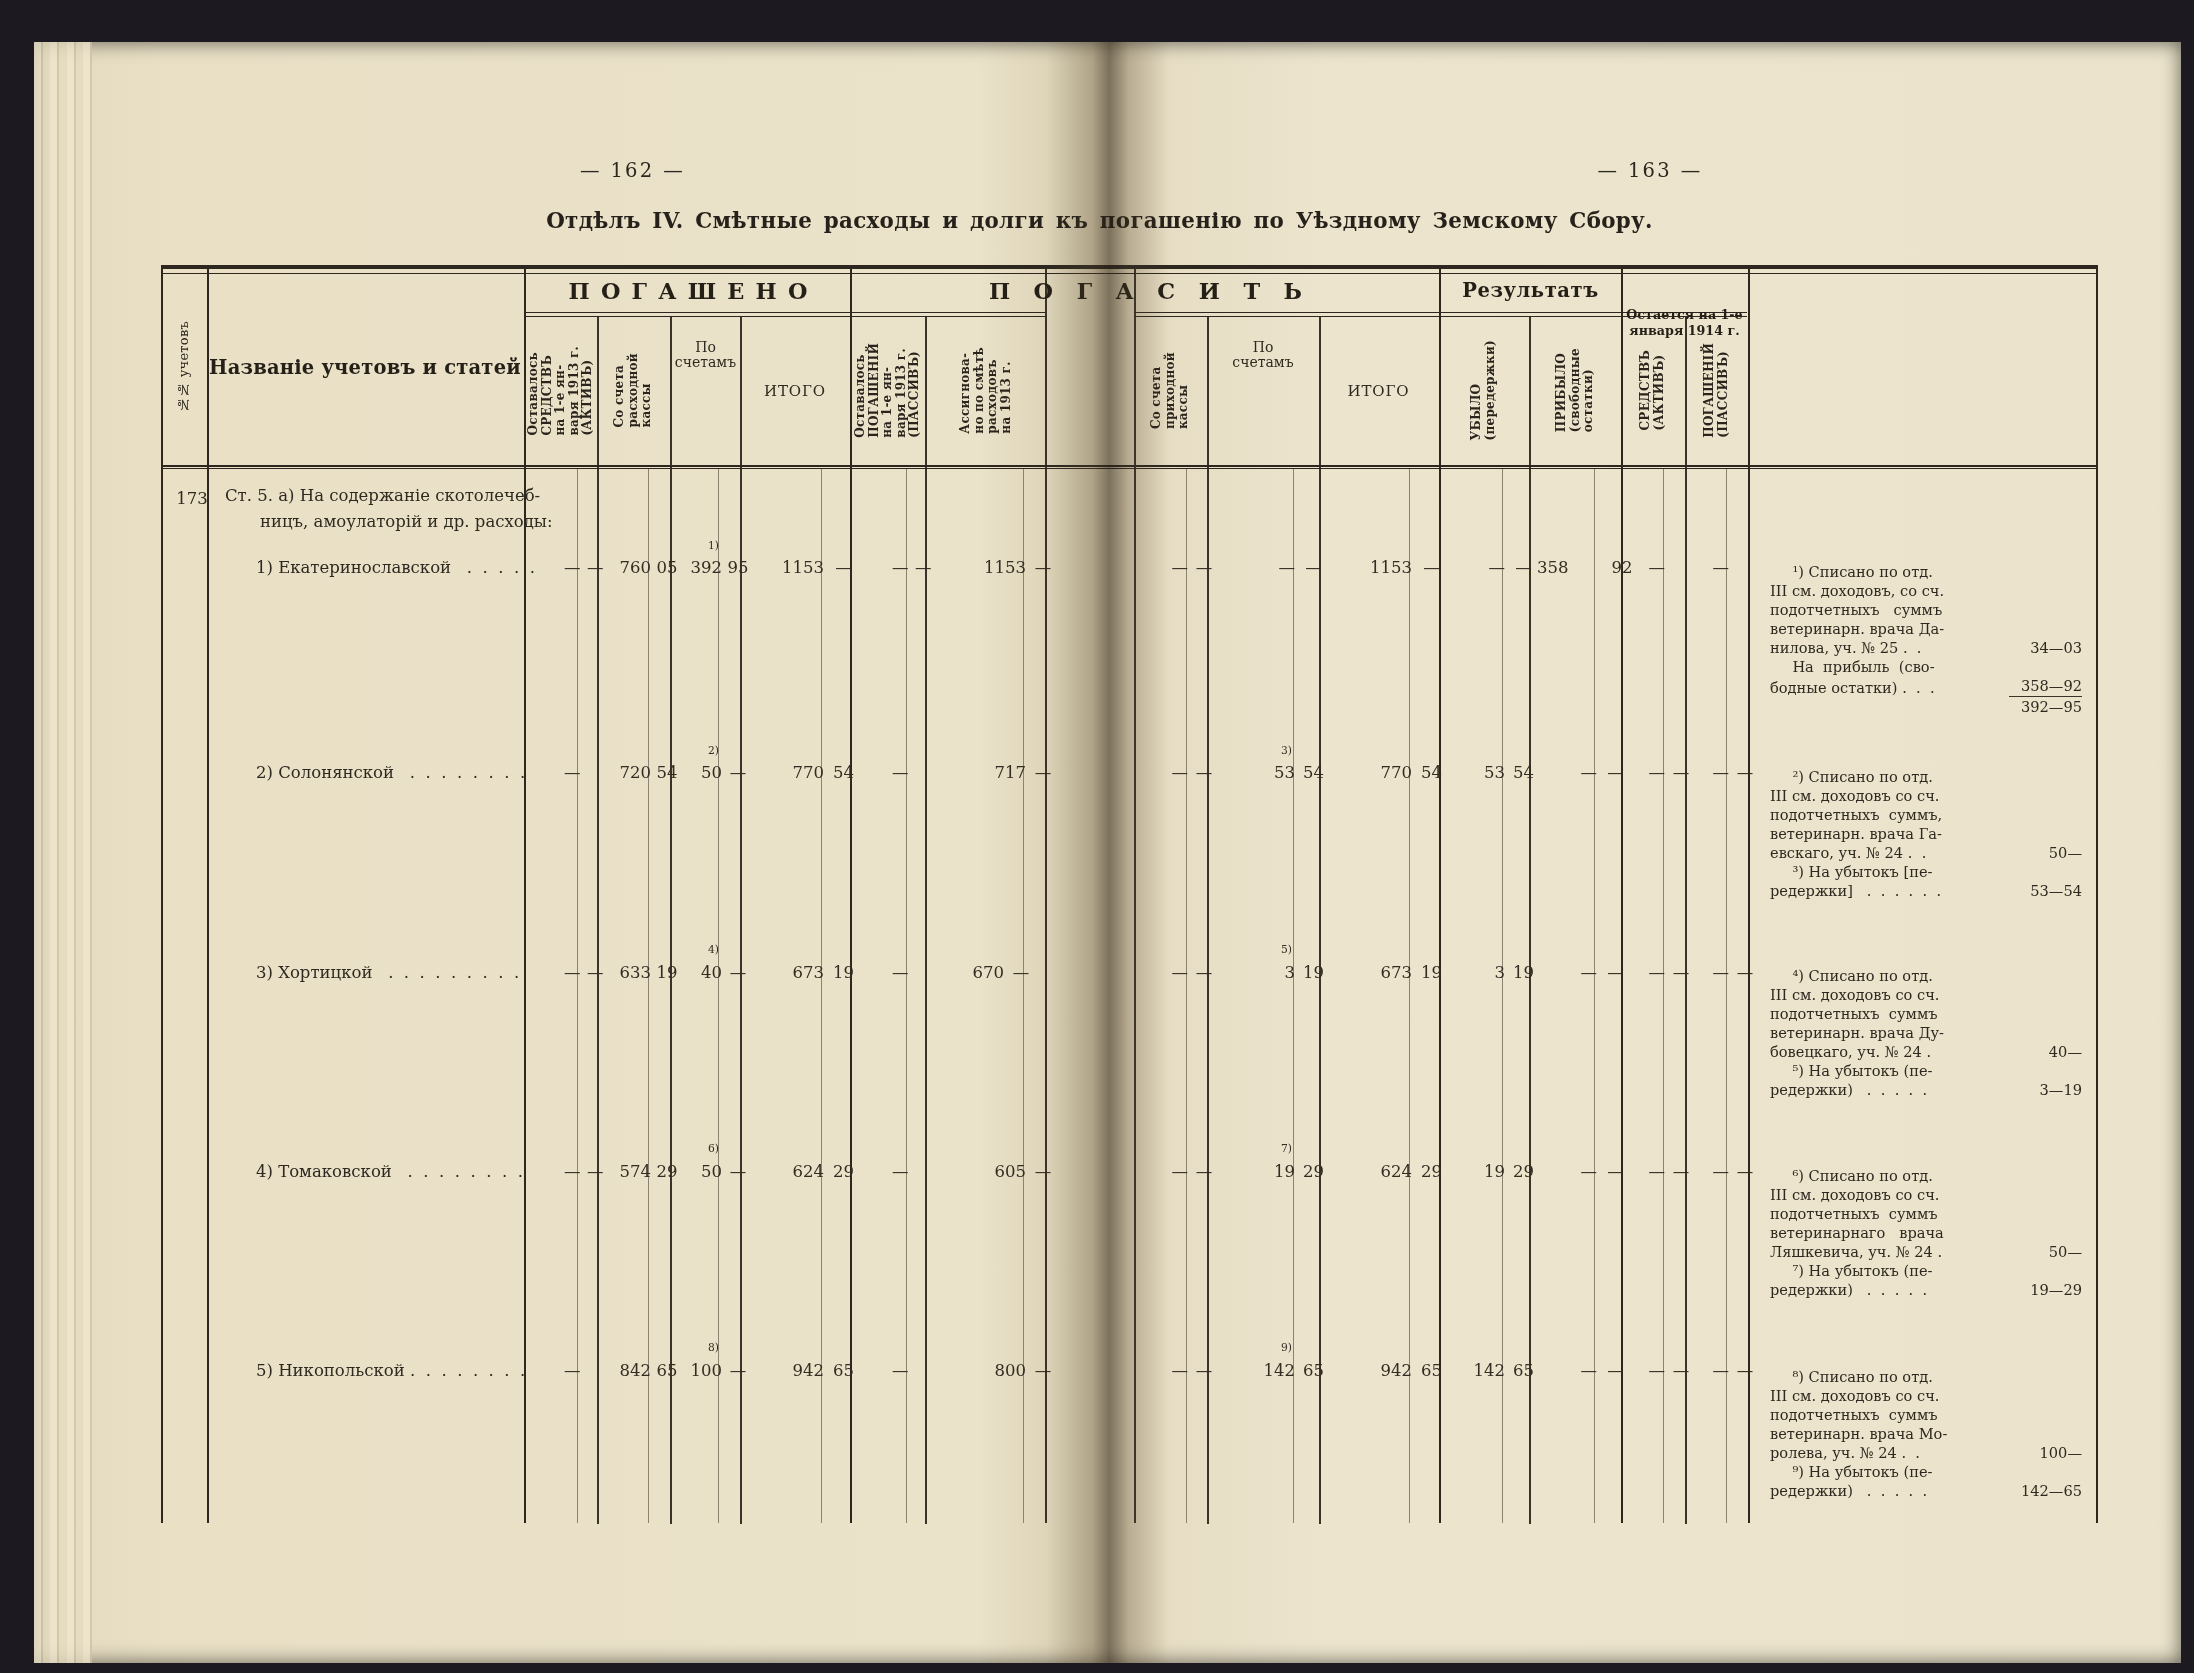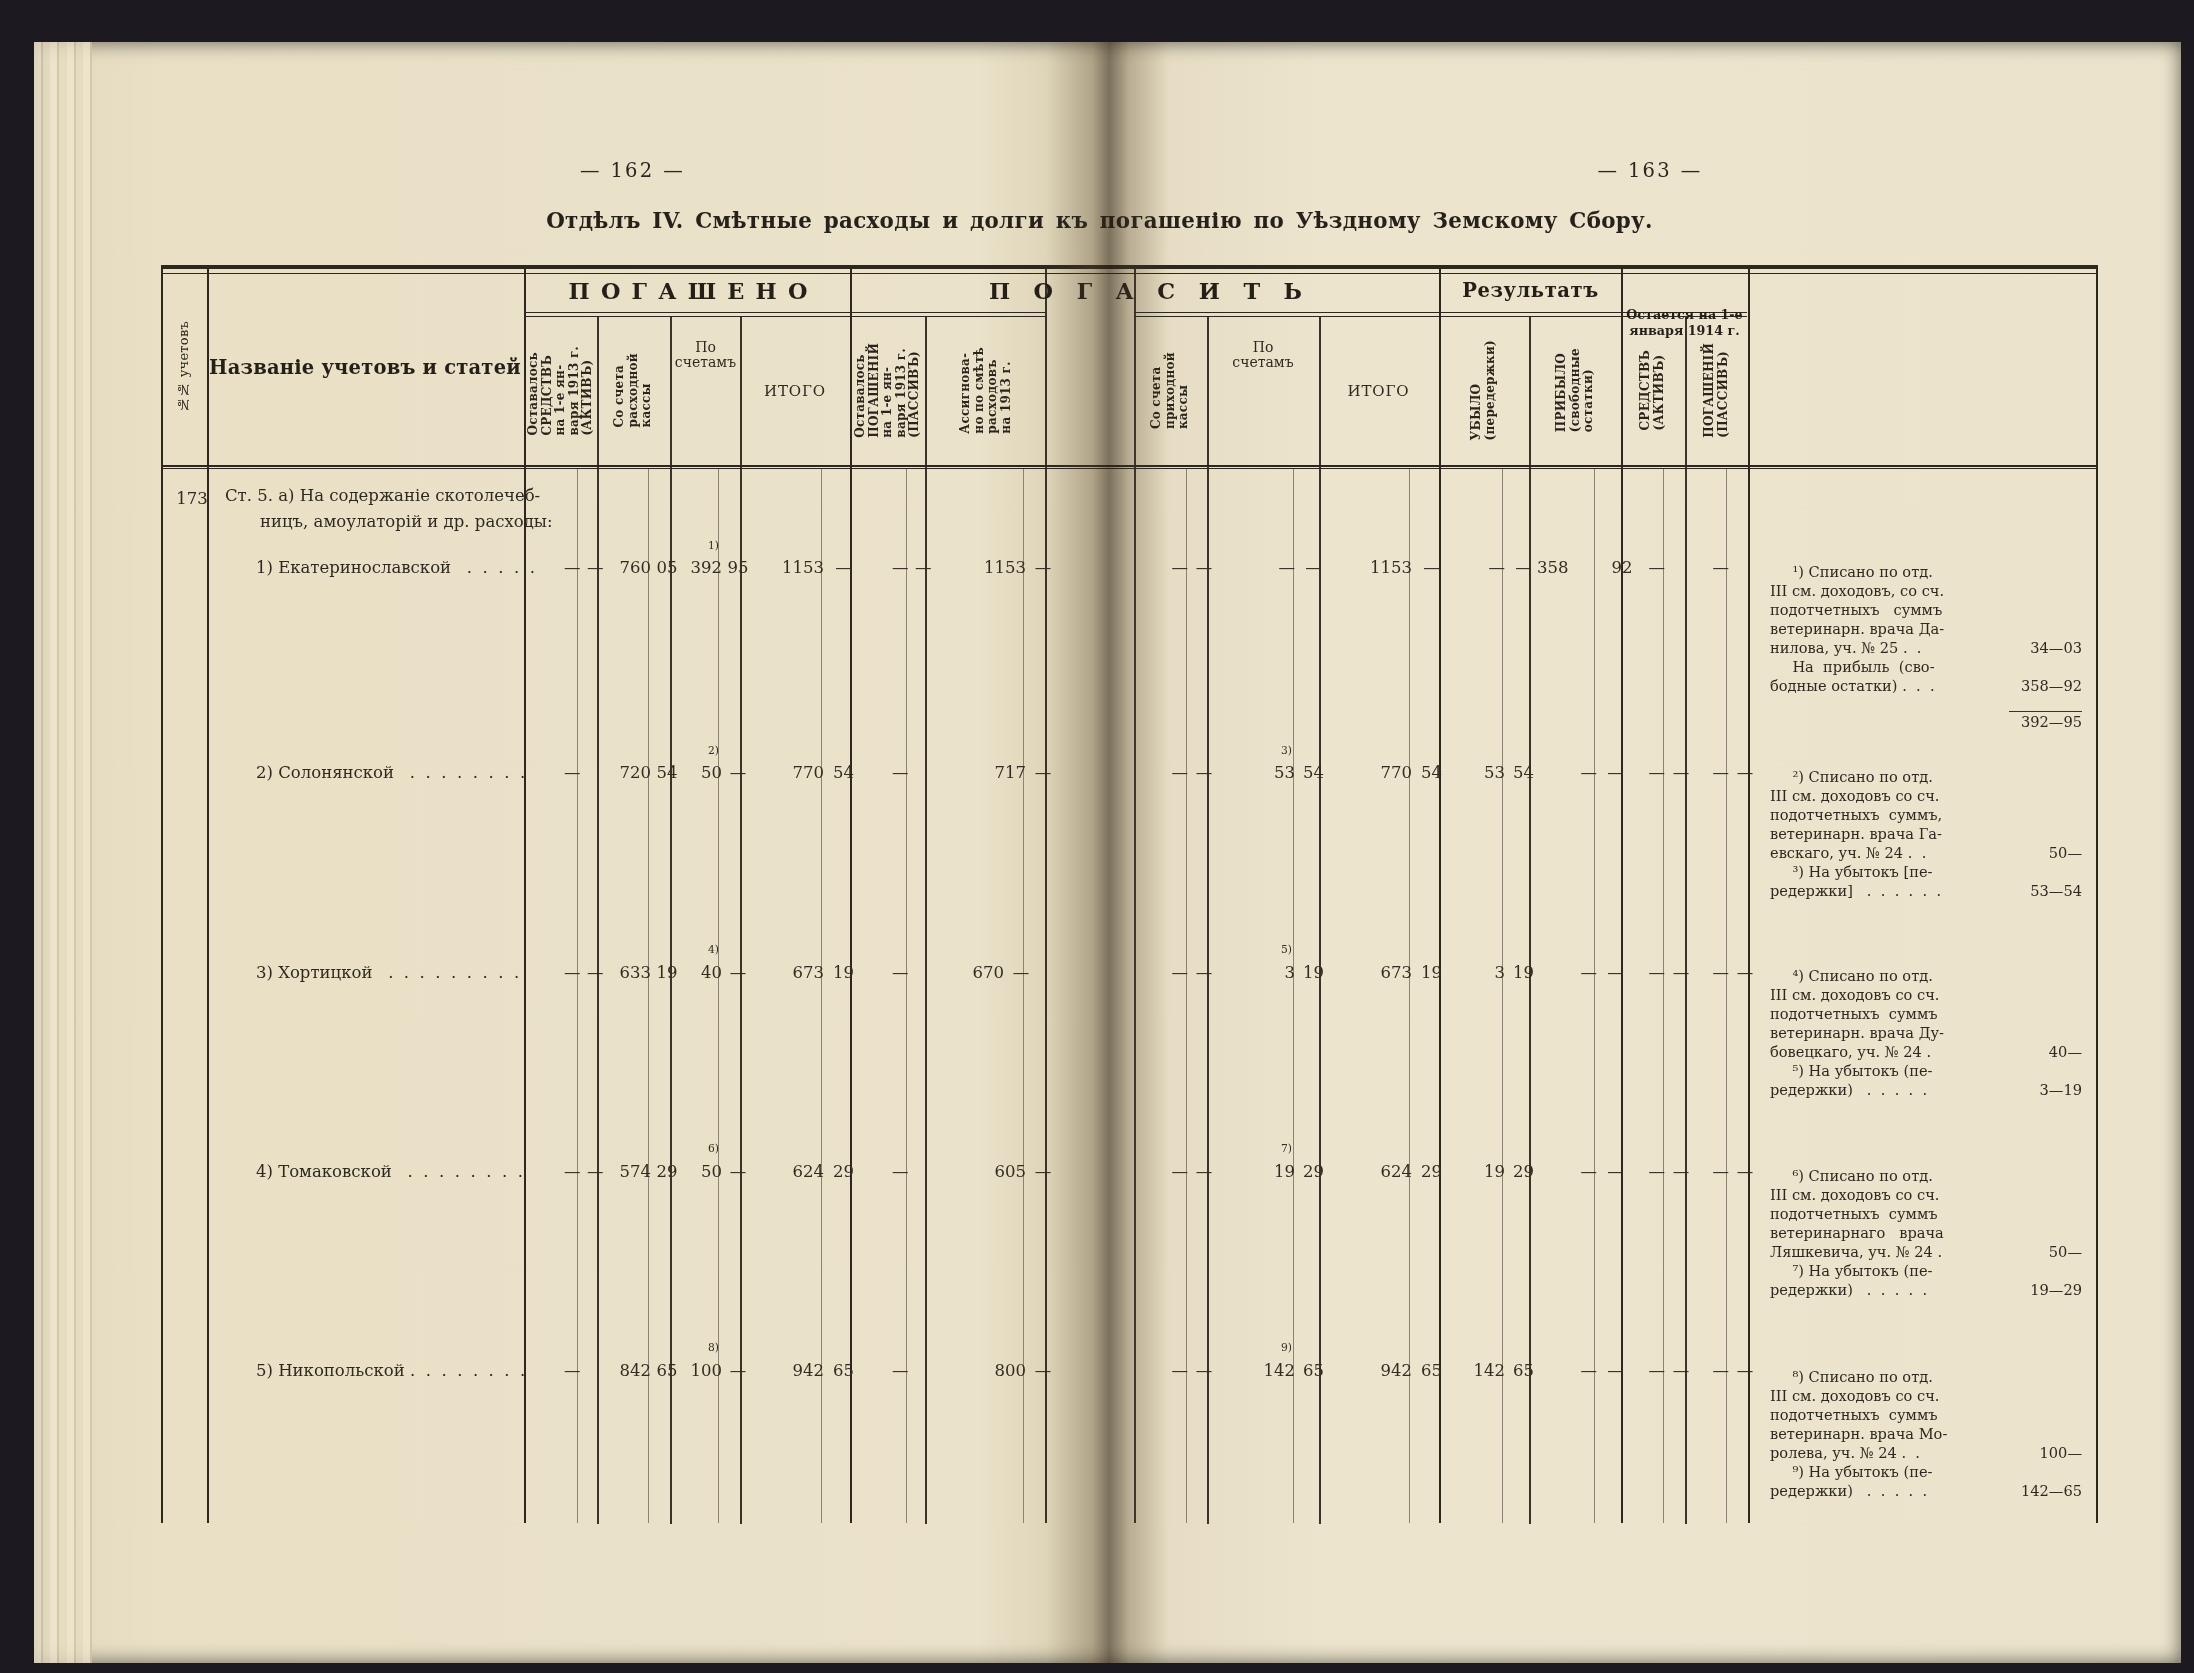--- a/index.html
+++ b/index.html
@@ -59,26 +59,26 @@
   .secnum{position:absolute;left:0;top:20.4px;width:46px;text-align:center;font-size:16.5px;}
   .secline{position:absolute;font-size:16.5px;white-space:pre;}
   #sl1{left:56px;top:16.5px;}
   #sl2{left:91px;top:43px;}
   .rowname{position:absolute;font-size:16.5px;white-space:pre;color:#2e2920;}
   .val{position:absolute;display:flex;font-size:16.5px;color:#332c22;}
   .val .r{flex:1;text-align:right;padding-right:4.9px;white-space:pre;}
   .val .k{text-align:center;white-space:pre;}
   .fnm{position:absolute;font-size:10.7px;text-align:right;color:#332c22;}
   .expl{position:absolute;left:1601px;width:312px;font-size:14.6px;line-height:19px;color:#2e2920;}
-  .expl .ln{display:flex;align-items:flex-start;}
+  .expl .ln{display:flex;align-items:flex-end;}
   .expl .ln.ind .t{padding-left:22.4px;}
   .expl .t{white-space:pre;}
   .expl .sp{flex:1;}
   .expl .a{min-width:73px;text-align:right;white-space:pre;}
-  .expl .a.rule{border-bottom:1.5px solid #3a332a;padding-bottom:16px;}
+  .expl .a.rule{border-bottom:1.5px solid #3a332a;padding-bottom:1px;}
 </style>
 </head>
 <body>
 
 <div class="spread">
   <div class="page-stack"></div>
 </div>
 
 <div class="pagenum" id="pn-left">— 162 —</div>
 <div class="pagenum" id="pn-right">— 163 —</div>

